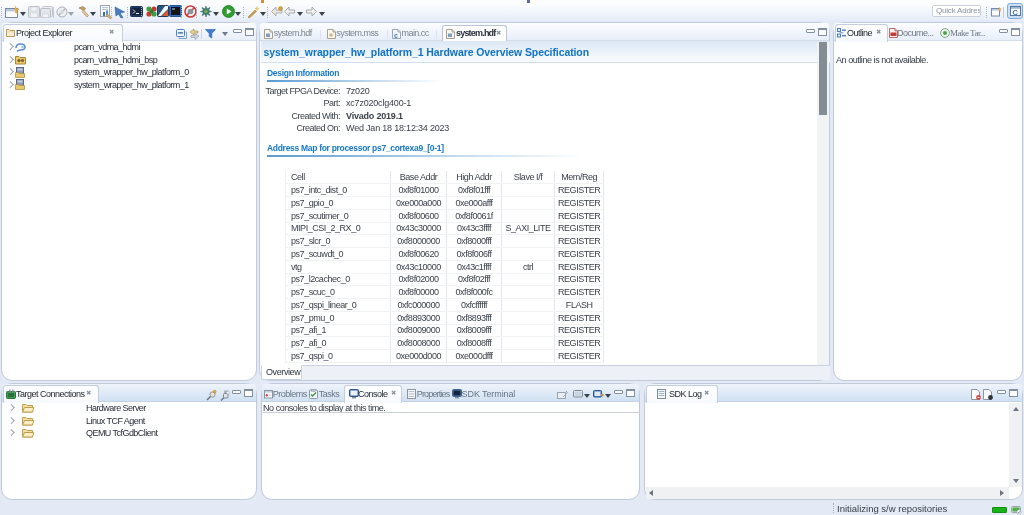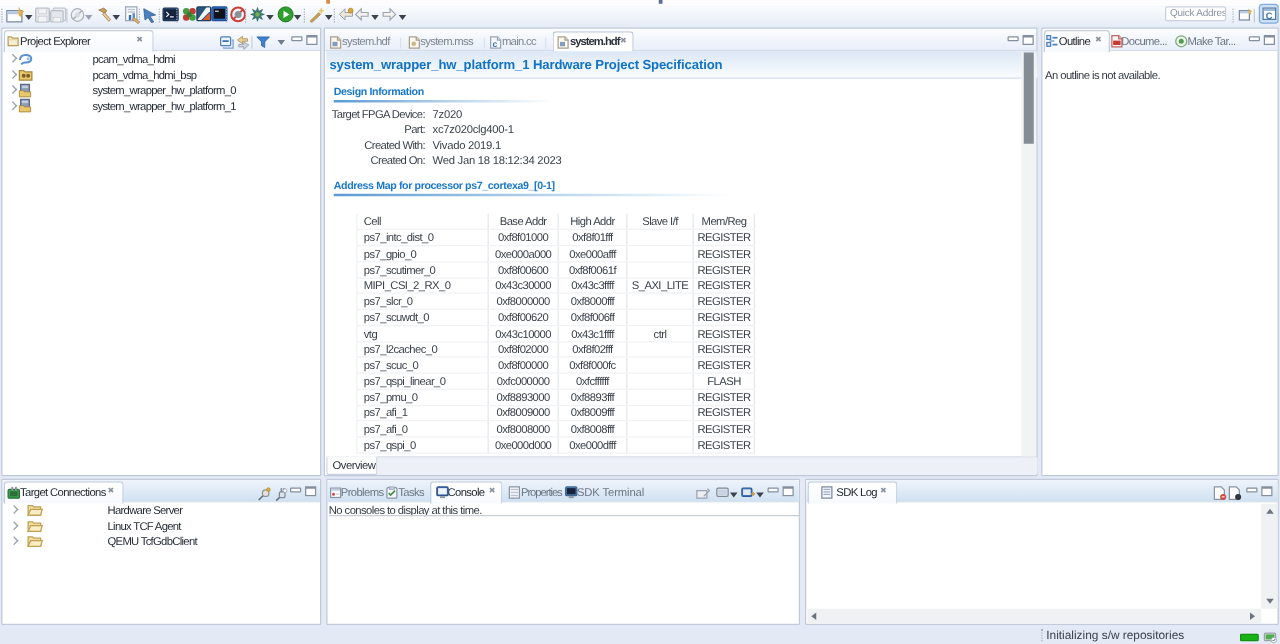--- a/index.html
+++ b/index.html
@@ -11,21 +11,21 @@
 #titlestrip { left:0; top:0; width:1024px; height:5px; background:#fdfdfe; }
 #toolbar { left:0; top:5px; width:1024px; height:16px; background:linear-gradient(#fafcfe,#e6ecf7); }
 .tbsep { position:absolute; top:7px; width:1px; height:11px; border-left:1px dotted #a9b3c2; }
 .tbsolid { position:absolute; top:7px; width:1px; height:11px; background:#c3cbd7; }
 .dd { position:absolute; width:0; height:0; border-left:3px solid transparent; border-right:3px solid transparent; border-top:4px solid #3a4250; }
 .ddtb { top:12px; }
 
 #qa { left:932px; top:5px; width:49px; height:12px; white-space:nowrap; overflow:hidden; background:#fff; border:1px solid #c9d2de; border-radius:2px; color:#8a94a2; font-size:8px; line-height:10px; padding-left:3px; letter-spacing:-0.2px; }
 #persp { left:1007px; top:3px; width:16px; height:16px; background:#cbe0f6; border:1px solid #82acdc; border-radius:3px; }
 
-.panel { position:absolute; background:#fff; border:1px solid #c0cada; border-radius:1px; }
+.panel { position:absolute; background:#fff; border:1px solid #c0cada; border-radius:11px; }
 .phead { position:absolute; left:0; top:0; right:0; height:18px; background:linear-gradient(#fcfdff,#e8eef9); border-bottom:1px solid #d5dce8; border-radius:3px 3px 0 0; }
 .pheadb { background:linear-gradient(#eff4fb,#d0e1f2); border-bottom:1px solid #c2d2e4; }
 .vtab { position:absolute; top:1px; height:18px; background:linear-gradient(#ffffff,#f6f9fd); border:1px solid #c4cede; border-bottom:none; border-radius:3px 3px 0 0; }
 .vtabtxt { position:absolute; top:4.5px; font-size:9px; color:#22282f; white-space:nowrap; letter-spacing:-0.5px; }
 .itabtxt { position:absolute; top:4.5px; font-size:9px; color:#6b7582; white-space:nowrap; letter-spacing:-0.5px; }
 .xclose { position:absolute; top:5px; font-size:8px; color:#8a93a0; transform:scale(0.8); transform-origin:left top; }
 .minbtn { position:absolute; width:9px; height:4px; background:#fdfdfe; border:1px solid #848f9e; border-radius:1px; }
 .maxbtn { position:absolute; width:9px; height:8px; background:#fdfdfe; border:1px solid #848f9e; border-top:2.5px solid #848f9e; }
 
 .trow { position:absolute; height:13px; line-height:13px; font-size:9px; color:#1f2631; white-space:nowrap; letter-spacing:-0.55px;margin-left:48px; }
@@ -289,31 +289,31 @@
         <path d="M6 0.5 L6 3 L8.5 3" fill="#dbe3ee" stroke="#9aa5b5"></path>
         <text x="2" y="8.5" font-size="7" font-weight="bold" fill="#3b76b5" font-family="Liberation Sans">c</text>
       </svg>
     <svg style="left:186px;top:6px;" width="9" height="10">
         <path d="M0.5 0.5 L6 0.5 L8.5 3 L8.5 9.5 L0.5 9.5Z" fill="#fbf7ec" stroke="#a8a092"></path>
         <path d="M6 0.5 L6 3 L8.5 3" fill="#e2d8c2" stroke="#a8a092"></path>
         <rect x="2" y="4.5" width="4" height="3.5" fill="#7f9ec2"></rect>
       </svg>
   </div>
   <div id="edtitleband"></div>
-  <div id="edtitle">system_wrapper_hw_platform_1 Hardware Project Specification</div>
+  <div id="edtitle">system_wrapper_hw_platform_1 Hardware Overview Specification</div>
 
   <div class="sechead" style="left:7px; top:45px;">Design Information</div>
   <div class="secline" style="left:7px; top:57px; width:176px;"></div>
 
   <div class="flabel" style="top:62.5px;">Target FPGA Device:</div>
     <div class="fvalue" style="top:62.5px;">7z020</div>
   <div class="flabel" style="top:75px;">Part:</div>
     <div class="fvalue" style="top:75px;">xc7z020clg400-1</div>
   <div class="flabel" style="top:87.5px;">Created With:</div>
-    <div class="fvalue" style="top:87.5px;">Vivado 2019.1</div>
+    <div class="fvalue" style="top:87.5px;font-weight:bold;">Vivado 2019.1</div>
   <div class="flabel" style="top:100px;">Created On:</div>
     <div class="fvalue" style="top:100px;">Wed Jan 18 18:12:34 2023</div>
 
   <div class="sechead" style="left:7px; top:120px;">Address Map for processor ps7_cortexa9_[0-1]</div>
   <div class="secline" style="left:7px; top:132px; width:317px;"></div>
 
   <table id="hwtable">
     <tbody>
         <tr>
           <td class="c1" style="width:105px;">Cell</td>
@@ -430,21 +430,21 @@
   <div class="sbtrack" style="left:557px; top:19px; width:12px; height:323px;"></div>
   <div class="sbthumb" style="left:559px; top:19px; width:8px; height:73px;"></div>
 </div>
 
 <div class="panel" id="outline" style="left:833px; top:22px; width:190px; height:359px;">
   <div class="phead"></div>
   <div class="vtab" style="left:1px; width:53px;"></div>
   <span class="vtabtxt" style="left:13px;">Outline</span>
   <span class="xclose" style="left:42px;">✖</span>
   <span class="itabtxt" style="left:63px;">Docume...</span>
-  <span class="itabtxt" style="left:116px;">Make Tar...</span>
+  <span class="itabtxt" style="left:116px;font-family:Liberation Serif, serif;">Make Tar...</span>
   <div class="minbtn" style="left:165px; top:6px;"></div>
   <div class="maxbtn" style="left:177px; top:5px;"></div>
   <div id="outlicons">
 
     <svg style="left:3px;top:5px;" width="9" height="10">
         <rect x="0.5" y="0.5" width="3" height="3" fill="#dfeaf6" stroke="#4a7fc0"></rect>
         <rect x="0.5" y="6" width="3" height="3" fill="#dfeaf6" stroke="#4a7fc0"></rect>
         <rect x="5" y="1.5" width="4" height="1.4" fill="#4a7fc0"></rect>
         <rect x="5" y="7" width="4" height="1.4" fill="#4a7fc0"></rect>
         <rect x="2.5" y="4.2" width="4" height="1.2" fill="#7ba2cd"></rect>

